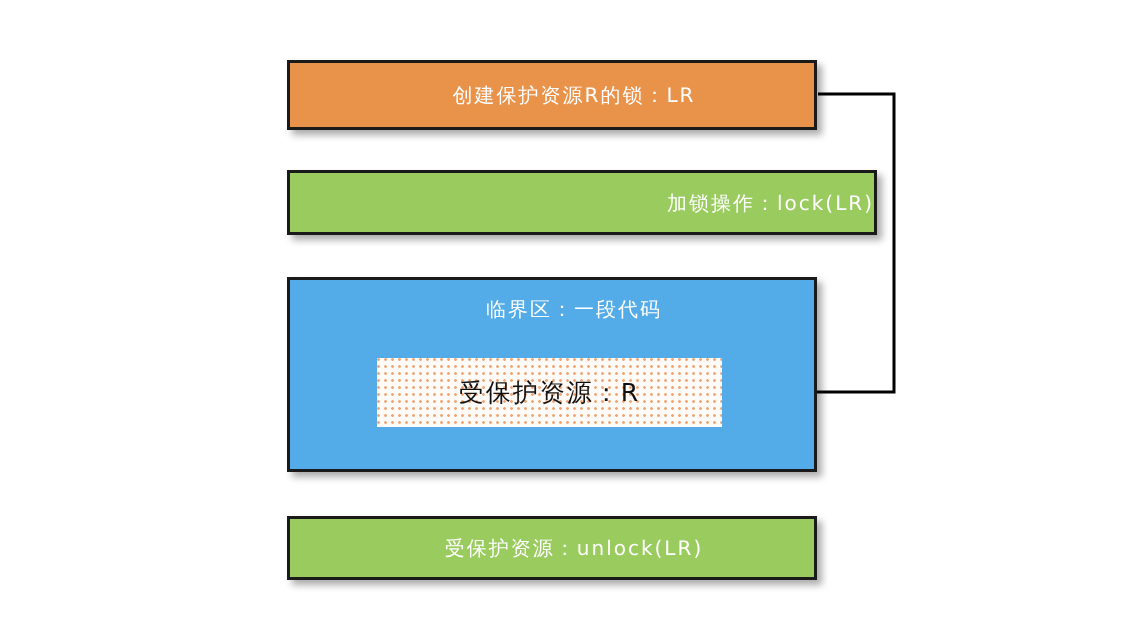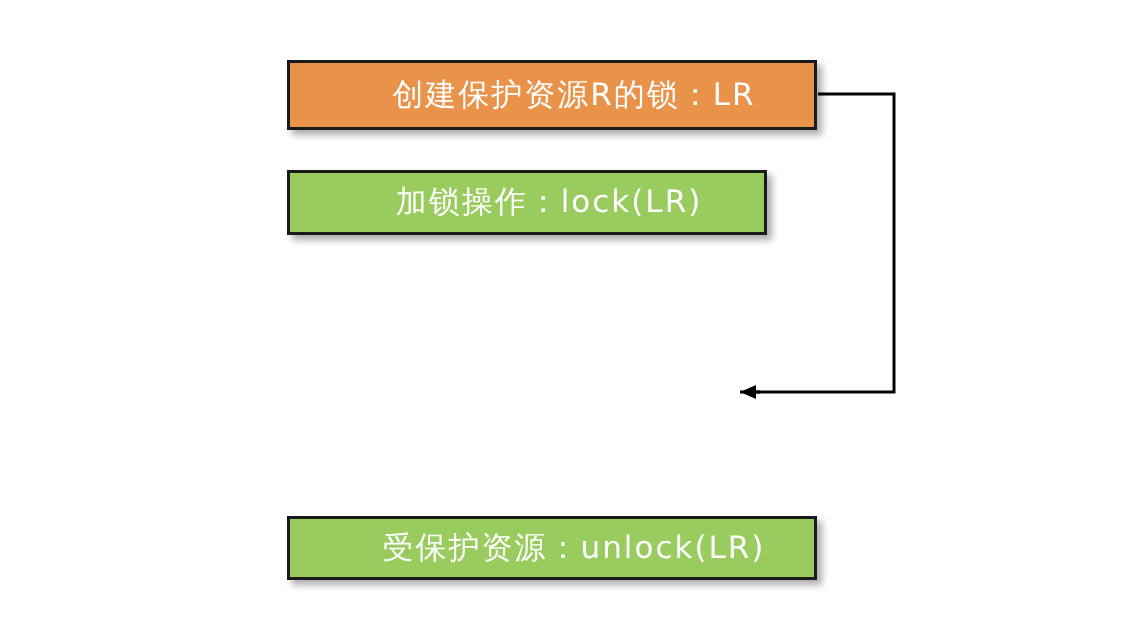--- a/index.html
+++ b/index.html
@@ -26,43 +26,44 @@
     position: absolute;
     box-sizing: border-box;
     border: 3px solid #1a1a1a;
     display: flex;
     align-items: center;
     justify-content: center;
     box-shadow: 5px 5px 7px rgba(0,0,0,0.33);
   }
   .box-label {
     color: #ffffff;
-    font-size: 31px;
+    font-size: 20px;
     letter-spacing: 2px;
     line-height: 1.1;
     white-space: nowrap;
     font-family: "DejaVu Sans", "Liberation Sans", sans-serif;
     text-rendering: geometricPrecision;
     margin-left: 44px;
   }
 
   
   #box-create-lock {
     left: 287px;
     top: 60px;
     width: 530px;
     height: 70px;
     background: #e8924a;
   }
   #box-lock-op {
     left: 287px;
     top: 170px;
-    width: 480px;
+    width: 590px;
     height: 65px;
     background: #9acb5e;
+    justify-content: flex-end;
   }
   #box-critical-section {
     left: 287px;
     top: 277px;
     width: 530px;
     height: 195px;
     background: #53abe8;
     display: block;
   }
   #box-unlock-op {
@@ -134,18 +135,27 @@
   </svg>
 
   <div class="box" id="box-create-lock">
     <span class="box-label">创建保护资源R的锁：LR</span>
   </div>
 
   <div class="box" id="box-lock-op">
     <span class="box-label">加锁操作：lock(LR)</span>
   </div>
 
+  <div class="box" id="box-critical-section">
+    <div id="critical-title">
+      <span class="box-label">临界区：一段代码</span>
+    </div>
+
+    <div id="box-protected-resource">
+      <span id="protected-resource-label">受保护资源：R</span>
+    </div>
+  </div>
 
   <div class="box" id="box-unlock-op">
     <span class="box-label">受保护资源：unlock(LR)</span>
   </div>
 
 </div>
 
 </body></html>

